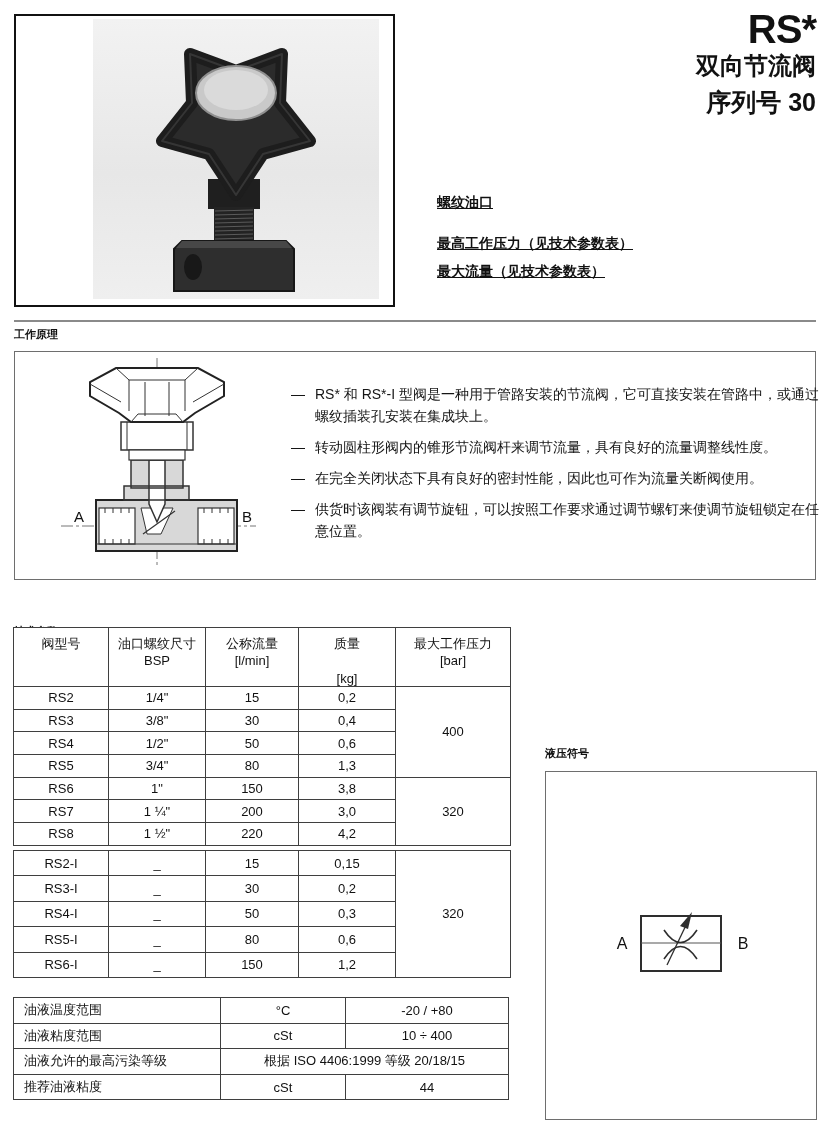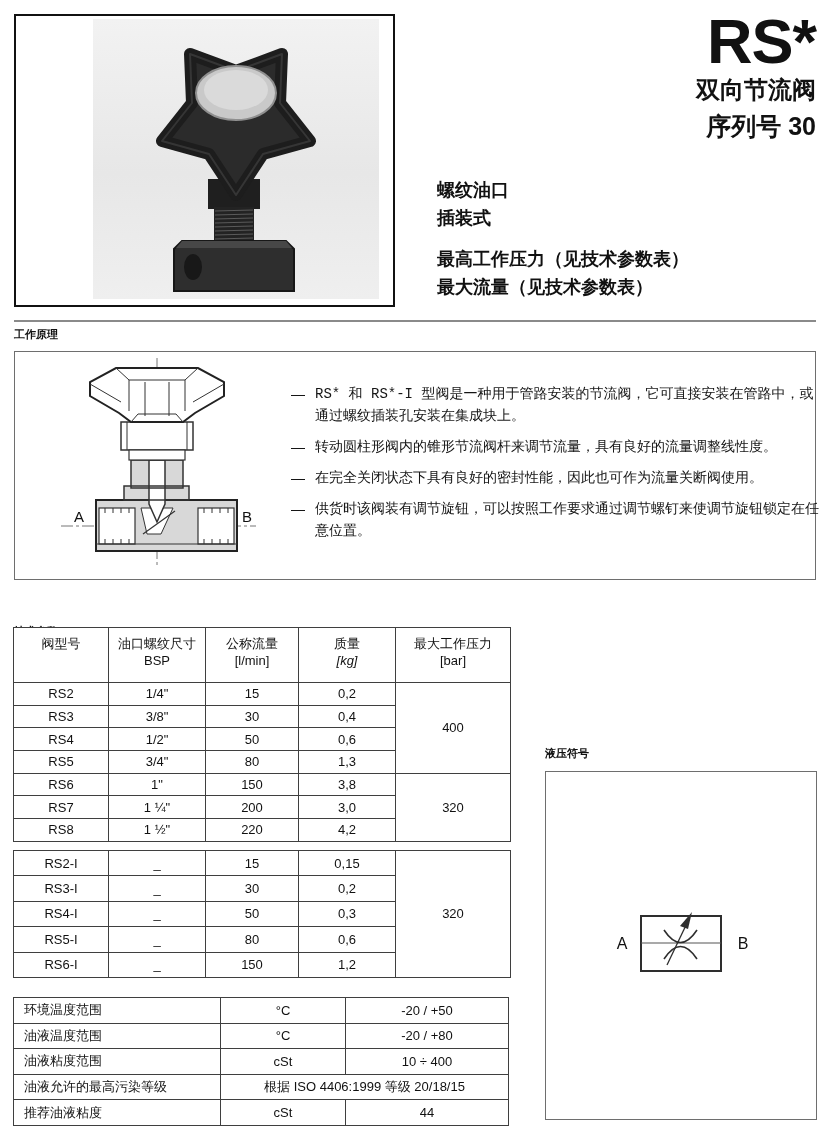--- a/index.html
+++ b/index.html
@@ -8,52 +8,52 @@
   .page { position:relative; width:830px; height:1131px; background:#fff; overflow:hidden; }
 
   
   .photo-frame { position:absolute; left:14px; top:14px; width:381px; height:293px;
                  border:2px solid #111; background:#fff; }
   .photo-inner { position:absolute; left:77px; top:3px; width:286px; height:280px;
                  background:linear-gradient(180deg,#f2f2f2 0%,#e7e7e7 55%,#efefef 100%); }
 
   
   .title-block { position:absolute; top:8px; right:14px; text-align:right; }
-  .product-code { font-size:63px; font-weight:700; line-height:1.05; letter-spacing:-1px; }
+  .product-code { font-size:40px; font-weight:700; line-height:1.05; letter-spacing:-1px; }
   .product-name { font-size:24px; font-weight:700; }
   .series { font-size:25px; font-weight:700; margin-top:4px; }
 
   
-  .features { position:absolute; left:437px; top:176px; font-size:18px; font-weight:700; line-height:28px; }
+  .features { position:absolute; left:437px; top:188px; font-size:14px; font-weight:700; line-height:28px;text-decoration:underline; }
   .feature-gap { margin-top:13px; }
 
   .divider { position:absolute; left:14px; top:320px; width:802px; height:1.5px; background:#8a8a8a; }
 
   .section-title { font-size:11px; font-weight:700; color:#111; }
   .wp-title { position:absolute; left:14px; top:327px; }
 
   .wp-box { position:absolute; left:14px; top:351px; width:802px; height:229px;
             border:1.5px solid #6e6e6e; background:#fff; }
   .wp-diagram { position:absolute; left:26px; top:4px; }
   .wp-bullets { position:absolute; left:276px; top:31px; width:528px; }
   .bullet-item { display:flex; margin-bottom:9px; font-size:14px; line-height:22px; color:#151515; }
   .bullet-dash { width:24px; flex:0 0 24px; }
-  .bullet-text { flex:1;font-family:Liberation Mono, monospace; }
+  .bullet-text { flex:1; }
 
   .tp-row { position:absolute; left:14px; top:624px; display:flex; align-items:flex-end; }
   .tp-subtitle { font-size:12px; font-weight:400; margin-left:8px; color:#222; }
 
   table { border-collapse:collapse; table-layout:fixed; position:absolute; background:#fff; }
   th, td { border:1.5px solid #3f3f3f; text-align:center; font-size:13px; font-weight:400;
            color:#111; padding:0; overflow:hidden; }
   #table1 { left:13px; top:627px; width:497px; }
   #table1 thead tr { height:55px; }
   #table1 tbody tr { height:22.7px; }
   #table1 th { vertical-align:top; padding-top:7px; }
-  .low-unit { margin-top:0;font-style:italic; }
+  .low-unit { margin-top:18px; }
   #table2 { left:13px; top:850px; width:497px; }
   #table2 tbody tr { height:25.4px; }
   #table3 { left:13px; top:997px; width:495px; }
   #table3 tbody tr { height:25.6px; }
   #table3 td.gl { text-align:left; padding-left:10px; }
 
   .hs-title { position:absolute; left:545px; top:746px; }
   .hs-box { position:absolute; left:545px; top:771px; width:272px; height:349px;
             border:1.5px solid #6e6e6e; background:#fff; }
   .hs-svg { position:absolute; left:0; top:0; }
@@ -92,21 +92,20 @@
   </div>
 
   <div class="title-block">
     <div class="product-code">RS*</div>
     <div class="product-name">双向节流阀</div>
     <div class="series">序列号 30</div>
   </div>
 
   <div class="features">
     <div>螺纹油口</div>
-    <div>插装式</div>
     <div class="feature-gap">最高工作压力（见技术参数表）</div>
     <div>最大流量（见技术参数表）</div>
   </div>
 
   <div class="divider"></div>
 
   <div class="section-title wp-title">工作原理</div>
   <div class="wp-box">
     <svg class="wp-diagram" width="235" height="214" viewBox="0 0 235 214">
       <g stroke="#777" stroke-width="1" stroke-dasharray="12 3 3 3">
@@ -314,25 +313,20 @@
   </table>
 
   <table id="table3">
     <colgroup>
         <col style="width:207px">
         <col style="width:125px">
         <col style="width:163px">
       </colgroup>
     <tbody id="general-body">
         <tr>
-          <td class="gl">环境温度范围</td>
-          <td>°C</td>
-          <td>-20 / +50</td>
-        </tr>
-        <tr>
           <td class="gl">油液温度范围</td>
           <td>°C</td>
           <td>-20 / +80</td>
         </tr>
         <tr>
           <td class="gl">油液粘度范围</td>
           <td>cSt</td>
           <td>10 ÷ 400</td>
         </tr>
         <tr>

